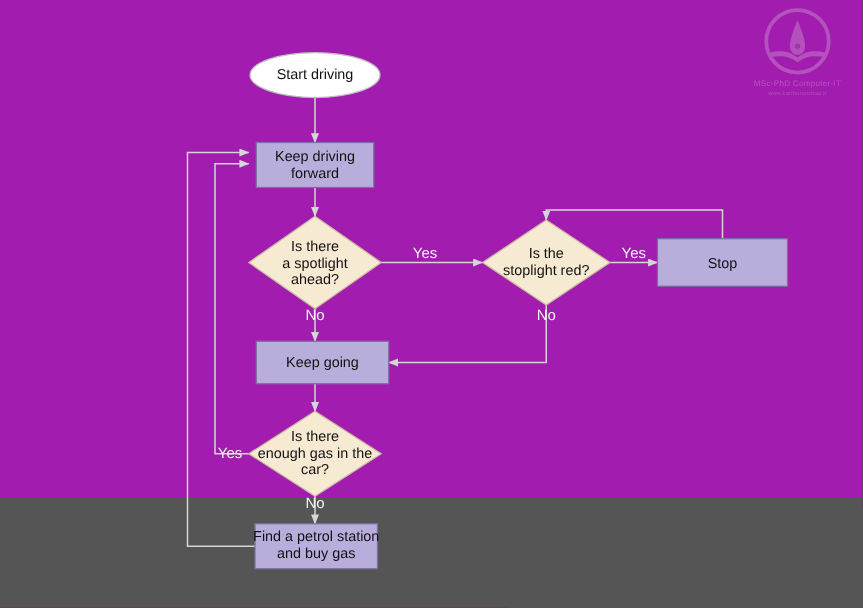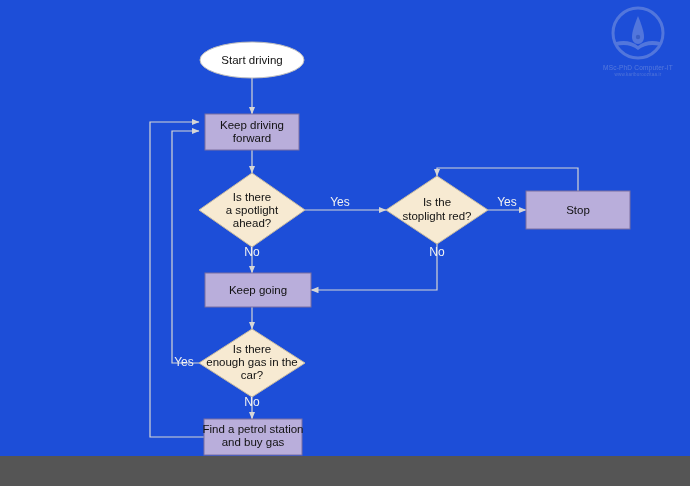--- a/index.html
+++ b/index.html
@@ -14,22 +14,22 @@
     position: relative;
     width: 690px;
     height: 486px;
     background: #555555;
     overflow: hidden;
   }
   
   #panel {
     position: absolute;
     left: 0; top: 0;
-    width: 690px; height: 456px;
-    background: #1d4ed8;
+    width: 690px; height: 398px;
+    background: #a21caf;
     box-sizing: border-box;
   }
   #flow-svg {
     position: absolute;
     left: 0; top: 0;
     width: 690px;
     height: 486px;
   }
   .node-text {
     font-family: "Liberation Sans", sans-serif;

